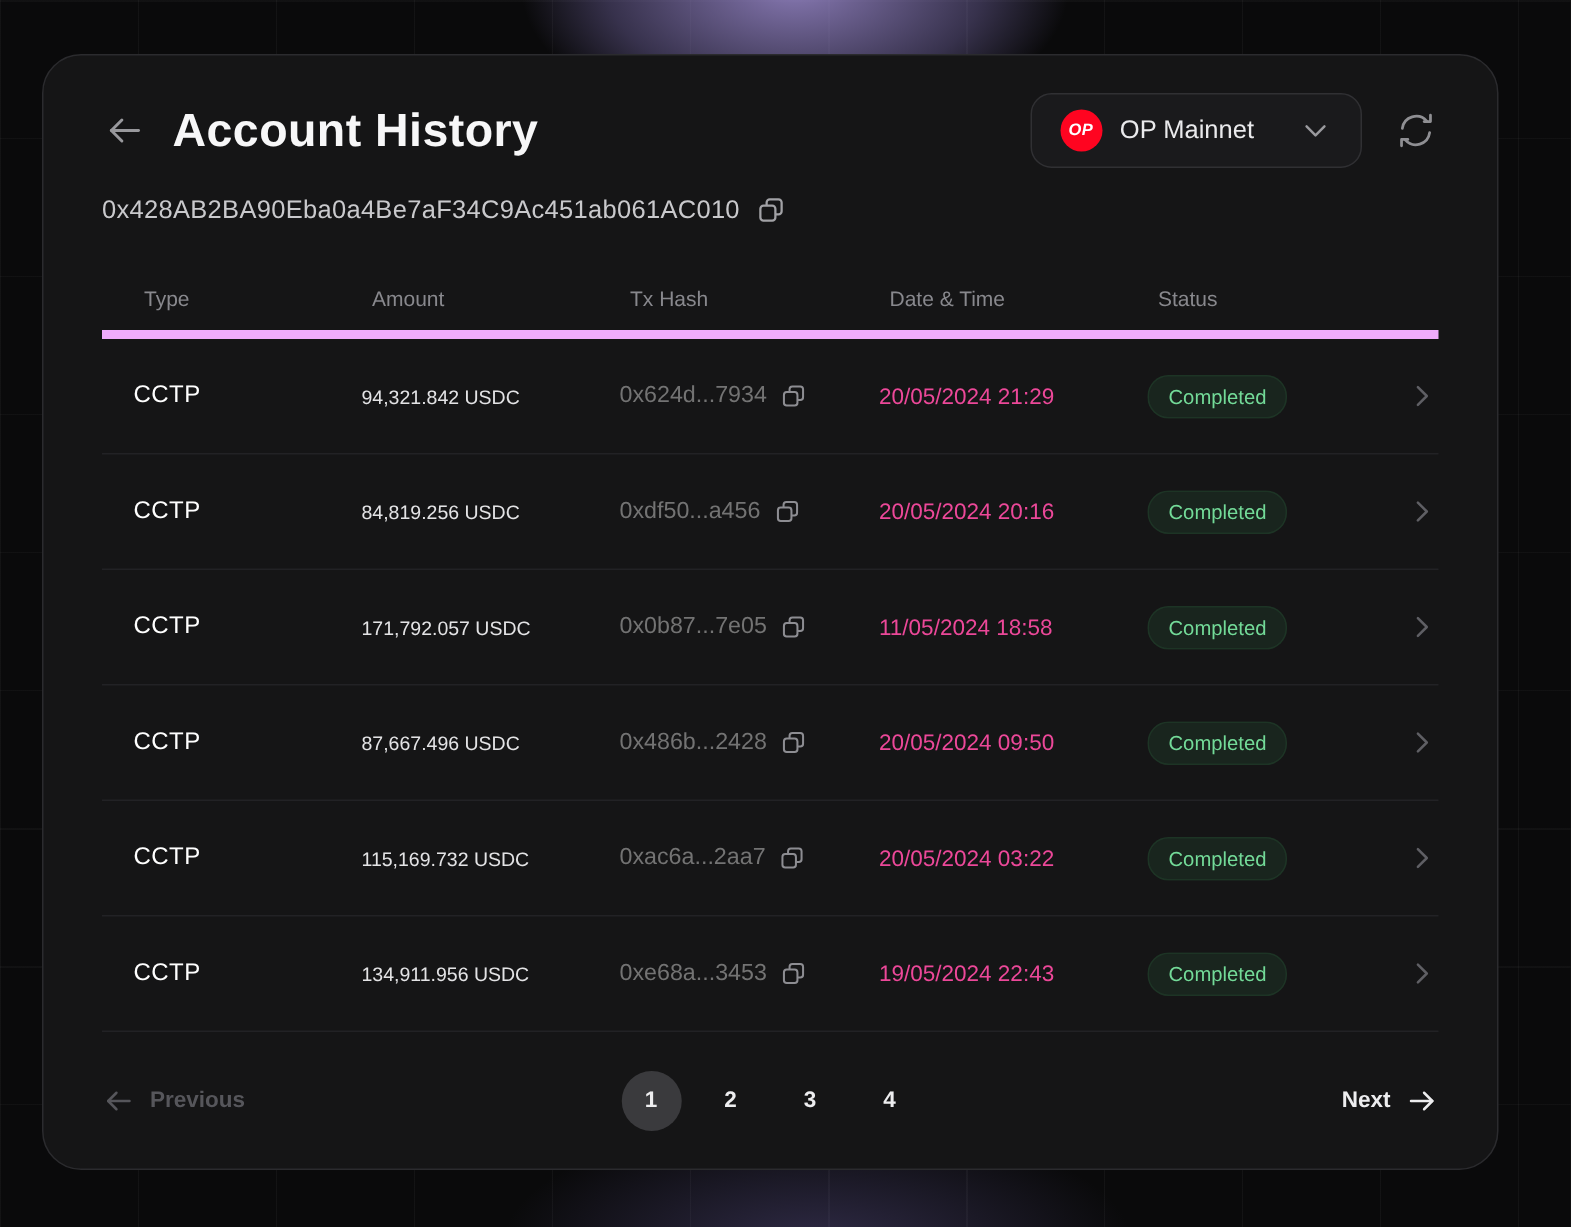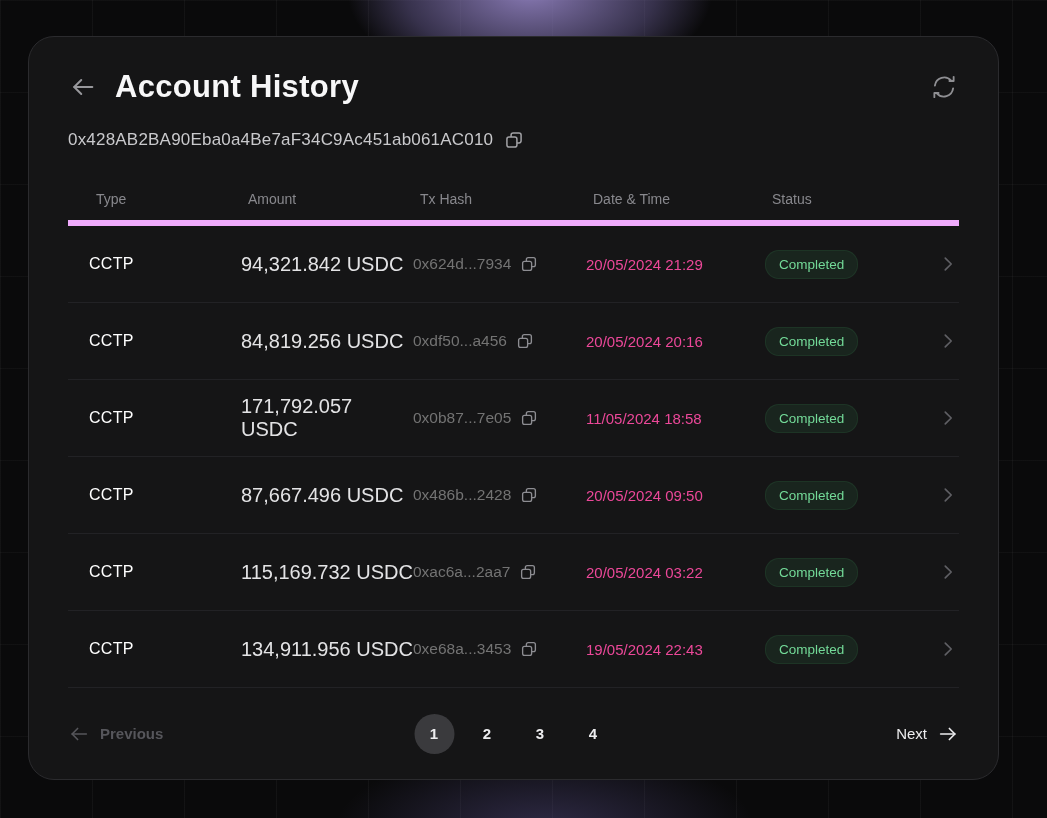--- a/index.html
+++ b/index.html
@@ -73,39 +73,39 @@
     height: 77px;
     display: grid;
     grid-template-columns: 152px 172px 173px 179px 1fr 36px;
     align-items: center;
     padding-left: 21px;
     border-bottom: 1px solid #222225;
     cursor: pointer;
   }
   .cell { display: flex; align-items: center; }
   .cell-type { font-size: 16px; font-weight: 400; color: #ffffff; letter-spacing: 0.3px; }
-  .cell-amount { font-size: 20px; color: #e3e3e5; }
+  .cell-amount { font-size: 13px; color: #e3e3e5; }
   .cell-tx { font-size: 15.5px; color: #737373; gap: 9px; }
   .cell-date { font-size: 15px; color: #ec4899; }
   .status-badge {
     display: inline-flex; align-items: center;
     padding: 6px 13px;
     border-radius: 14px;
     background: rgba(66,190,112,0.10);
     border: 1px solid rgba(66,190,112,0.10);
     color: #73da98;
     font-size: 13.5px;
   }
   .cell-chevron { justify-content: flex-end; }
 
   
   .pagination { position: relative; flex: 1; display: flex; align-items: center; }
   .pager { display: flex; align-items: center; gap: 10px; background: none; border: none; cursor: pointer; font-family: inherit; }
   .prev-btn { color: #56565b; font-size: 15px; font-weight: 700; }
-  .next-btn { margin-left: auto; color: #ededef; font-size: 15px; font-weight: 400; }
+  .next-btn { margin-left: auto; color: #ededef; font-size: 15px; font-weight: 700; }
   .pages {
     position: absolute; left: 50%; top: 50%;
     transform: translate(-50%, -50%);
     display: flex; align-items: center; gap: 13px;
   }
   .page-btn {
     width: 40px; height: 40px; border-radius: 50%;
     background: transparent; border: none; cursor: pointer;
     color: #ededef; font-size: 15px; font-weight: 700; font-family: inherit;
   }
@@ -121,20 +121,29 @@
     <button class="icon-btn back-btn">
       <span>
         <svg width="28" height="28" viewBox="0 0 24 24" fill="none" stroke="#98989c" stroke-width="1.7" stroke-linecap="round" stroke-linejoin="round">
           <path d="M20 12H4.5"></path>
             <path d="M10.5 6 4.5 12l6 6"></path>
         </svg>
       </span>
     </button>
     <h1 class="page-title">Account History</h1>
 
+    <div class="network-select">
+      <span class="op-badge">OP</span>
+      <span class="network-label">OP Mainnet</span>
+      <span class="network-chevron">
+        <svg width="22" height="22" viewBox="0 0 24 24" fill="none" stroke="#9a9a9e" stroke-width="1.8" stroke-linecap="round" stroke-linejoin="round">
+          <path d="M5.5 9 12 15.5 18.5 9"></path>
+        </svg>
+      </span>
+    </div>
 
     <button class="icon-btn refresh-btn">
       <span>
         <svg width="26" height="26" viewBox="0 0 24 24" fill="none" stroke="#8f8f93" stroke-width="1.7" stroke-linecap="round" stroke-linejoin="round">
           <path d="M20.4 13.3a8.6 8.6 0 0 1-15 4.5"></path>
           <path d="M3.6 10.7a8.6 8.6 0 0 1 15-4.5"></path>
           <path d="M20.9 2.6v3.9h-3.9"></path>
           <path d="M3.1 21.4v-3.9H7"></path>
         </svg>
       </span>

